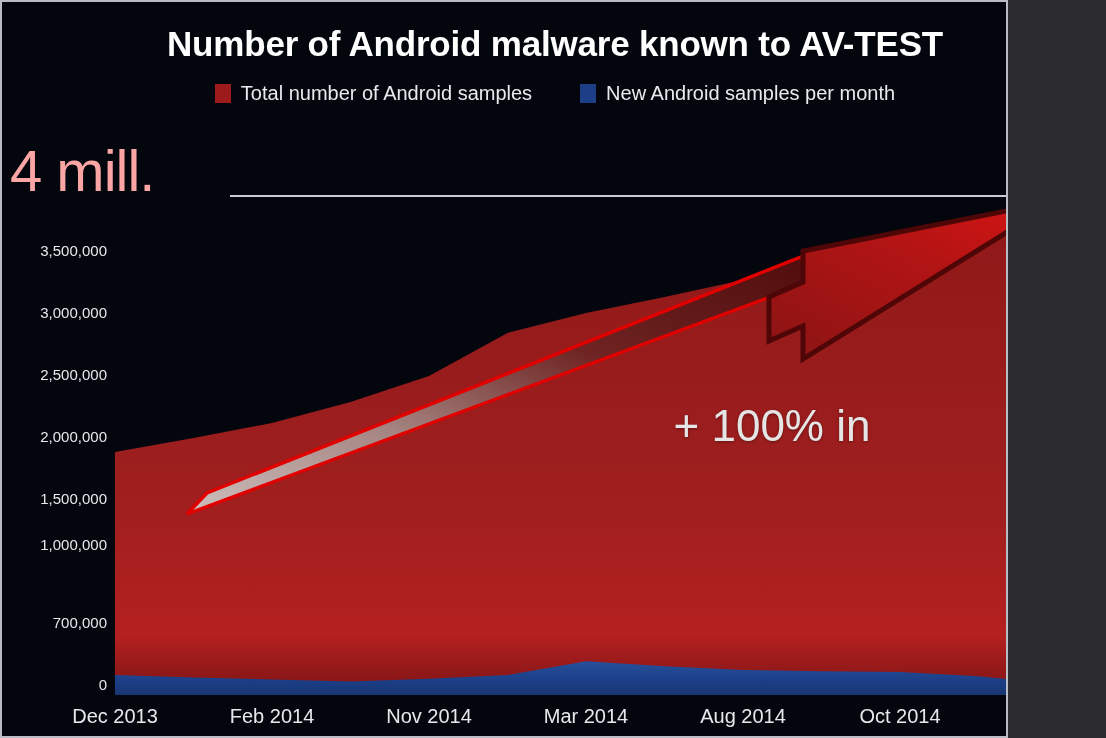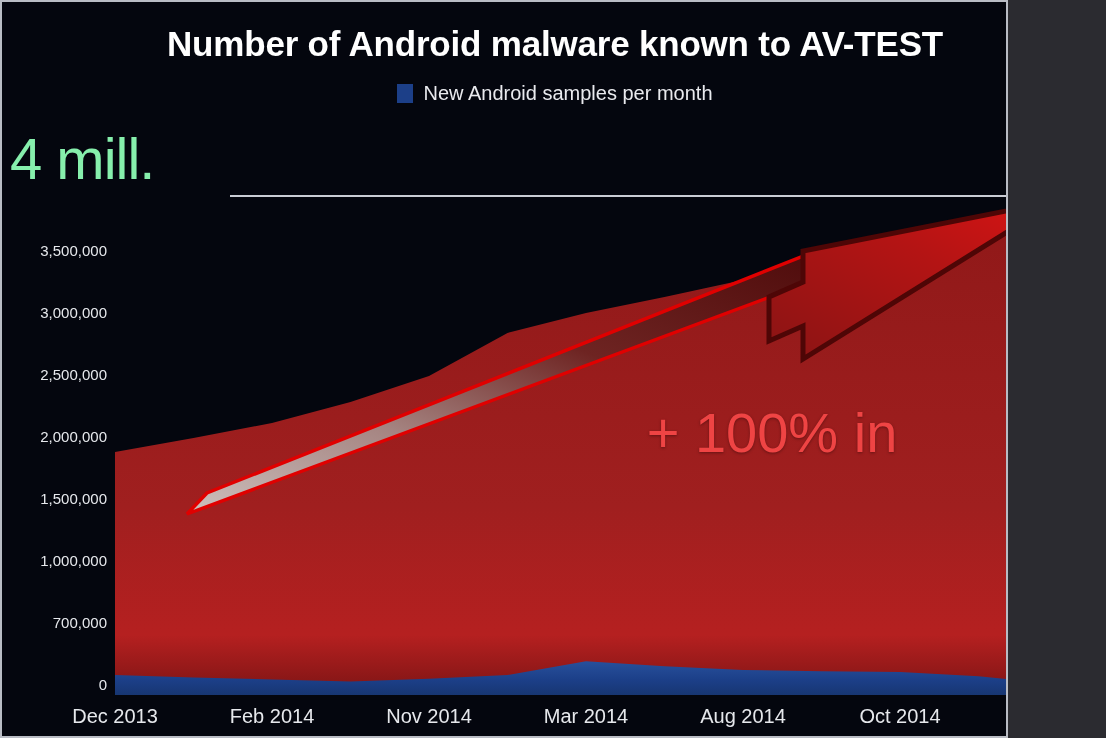--- a/index.html
+++ b/index.html
@@ -19,22 +19,22 @@
   }
   .legend{
     position:absolute;left:0;top:80px;width:1106px;
     display:flex;justify-content:center;align-items:center;gap:48px;
   }
   .legend-item{display:flex;align-items:center;gap:10px;}
   .swatch{width:16px;height:19px;display:block;}
   .legend-label{font-size:20px;color:#e9eaee;white-space:nowrap;}
 
   .mill{
-    position:absolute;left:8px;top:128px;
-    font-size:58px;color:#86efac;line-height:1;letter-spacing:-1px;
+    position:absolute;left:8px;top:140px;
+    font-size:58px;color:#fca5a5;line-height:1;letter-spacing:-1px;
   }
   .topline{
     position:absolute;left:228px;top:193px;width:828px;height:2px;
     background:#c9ccd4;
   }
 
   .ylabels{position:absolute;left:0;top:0;width:105px;height:738px;}
   .ylabel{
     position:absolute;right:0;font-size:15px;color:#e6e8ec;
     text-align:right;transform:translateY(-50%);white-space:nowrap;
@@ -44,50 +44,54 @@
   .xlabel{
     position:absolute;font-size:20px;color:#e6e8ec;
     transform:translateX(-50%);white-space:nowrap;
   }
 
   .plot{position:absolute;left:113px;top:194px;width:942px;height:499px;}
   .plot svg{display:block;width:942px;height:499px;}
 
   .callout{
     position:absolute;left:560px;top:398px;width:420px;
-    text-align:center;color:#ef4444;font-size:56px;line-height:1.18;
+    text-align:center;color:#e5e5e5;font-size:44px;line-height:1.18;
     text-shadow:0 1px 3px rgba(0,0,0,.35);
   }
   .callout div{white-space:nowrap;}
 </style>
 </head>
 <body>
 
 <div id="root">
  <div id="inner">
 
   <div class="title">Number of Android malware known to AV-TEST</div>
 
   <div class="legend">
+    <div class="legend-item">
+      <span class="swatch" style="background:#9e1b1b"></span>
+      <span class="legend-label">Total number of Android samples</span>
+    </div>
     <div class="legend-item">
       <span class="swatch" style="background:#1c3f88"></span>
       <span class="legend-label">New Android samples per month</span>
     </div>
   </div>
 
   <div class="mill">4 mill.</div>
   <div class="topline"></div>
 
   <div class="ylabels">
     <div class="ylabel" style="top:248px">3,500,000</div>
     <div class="ylabel" style="top:310px">3,000,000</div>
     <div class="ylabel" style="top:372px">2,500,000</div>
     <div class="ylabel" style="top:434px">2,000,000</div>
     <div class="ylabel" style="top:496px">1,500,000</div>
-    <div class="ylabel" style="top:558px">1,000,000</div>
+    <div class="ylabel" style="top:542px">1,000,000</div>
     <div class="ylabel" style="top:620px">700,000</div>
     <div class="ylabel" style="top:682px">0</div>
   </div>
 
   <div class="plot">
     <svg viewBox="0 0 942 499" preserveAspectRatio="none">
       <defs>
         <linearGradient id="redGrad" x1="0" y1="0" x2="0" y2="1">
           <stop offset="0%" stop-color="#8f1818"></stop>
           <stop offset="62%" stop-color="#a01f1f"></stop>

